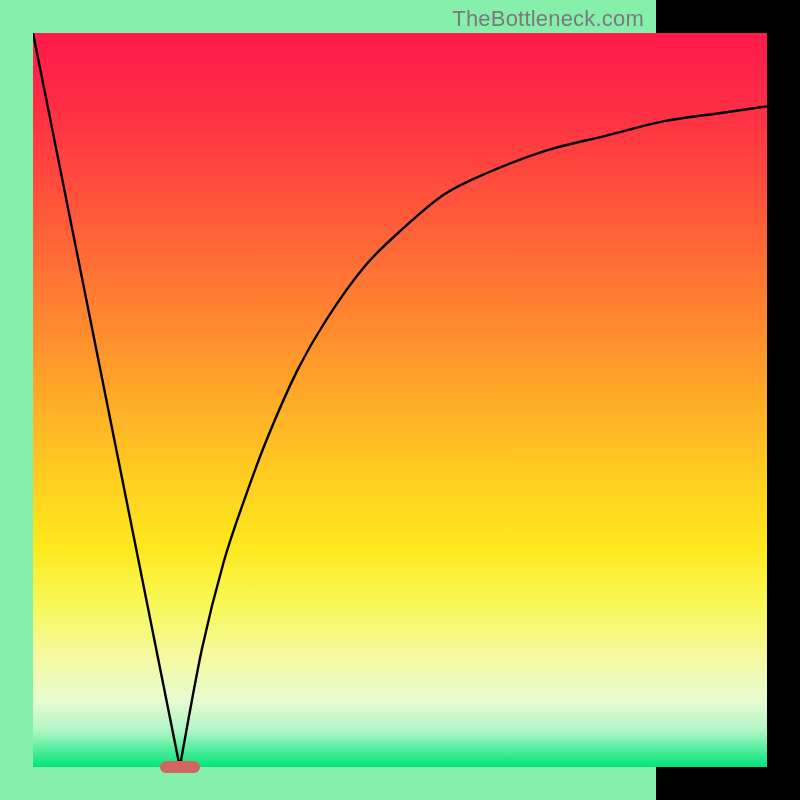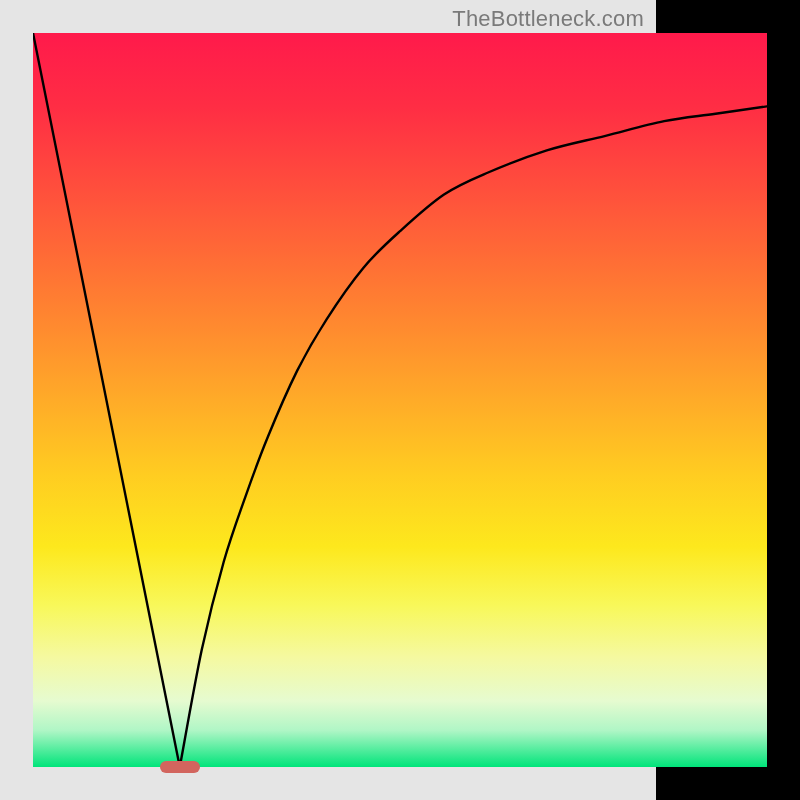--- a/index.html
+++ b/index.html
@@ -10,21 +10,21 @@
     overflow: hidden;
     background: #000;
     font-family: Arial, Helvetica, sans-serif;
   }
   .frame {
     position: absolute;
     left: 0;
     top: 0;
     width: 656px;
     height: 800px;
-    background: #e5e5e5;
+    background: #86efac;
   }
   .plot {
     position: absolute;
     left: 33px;
     top: 33px;
     width: 734px;
     height: 734px;
     
     background: linear-gradient(to bottom,
       #ff1a4b 0%,

